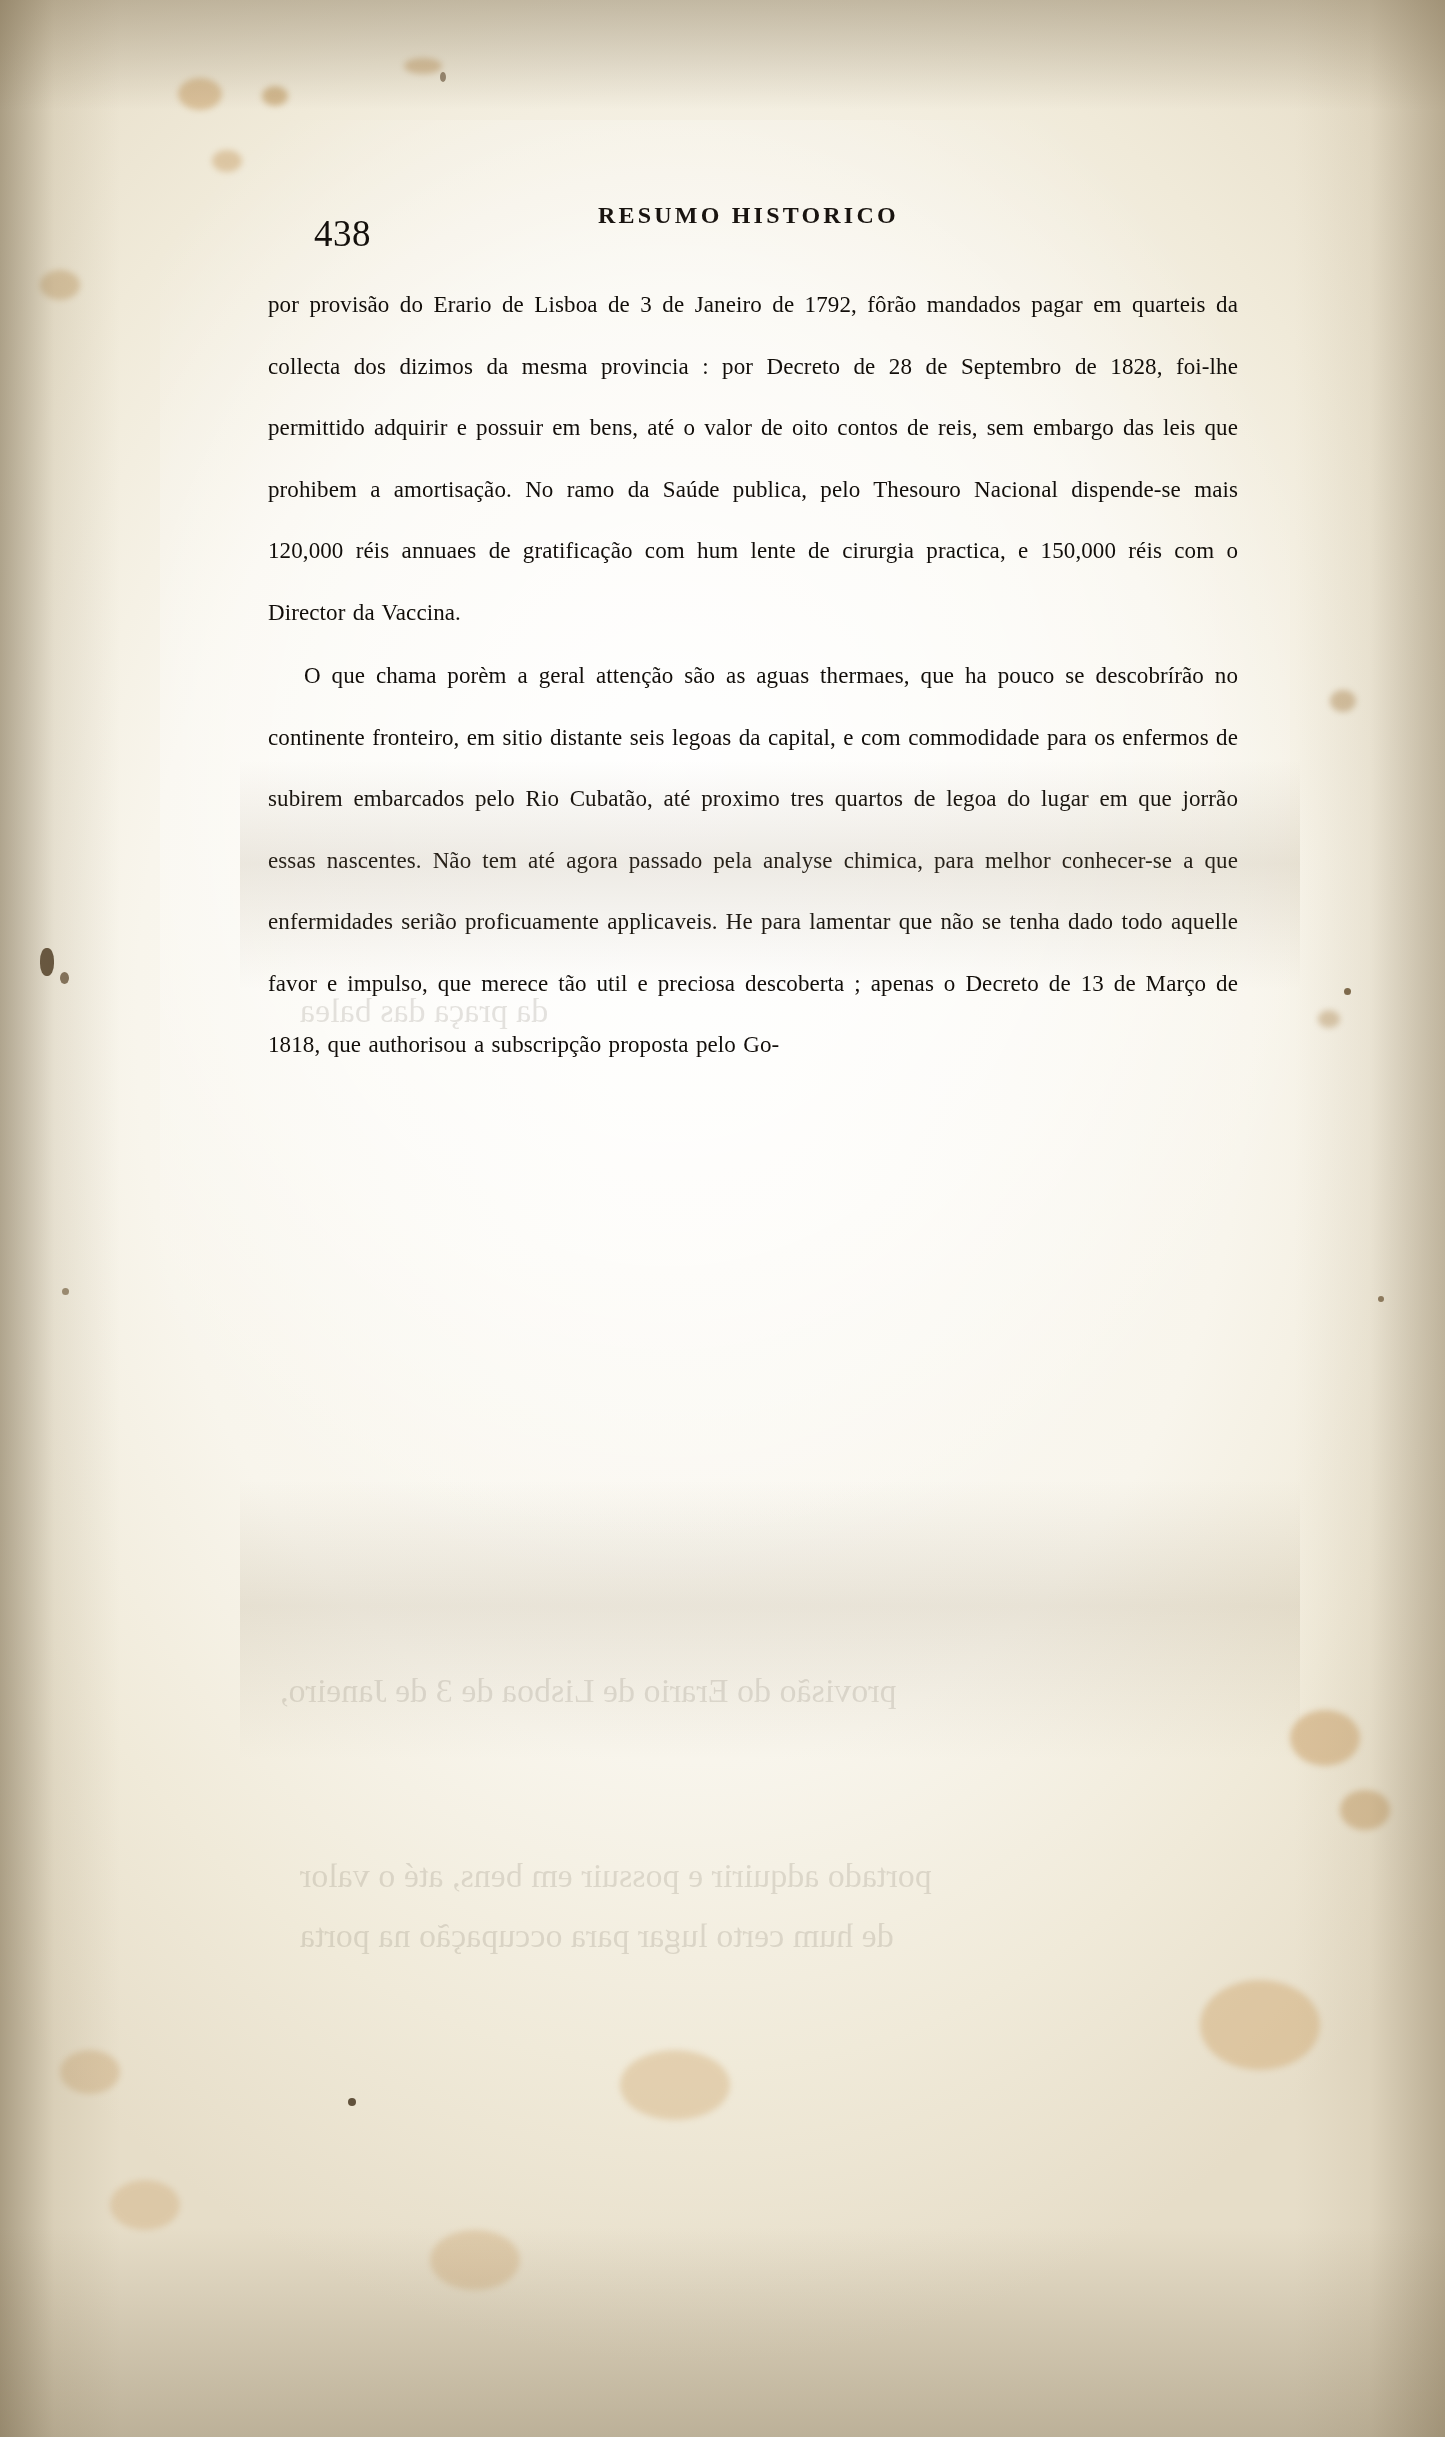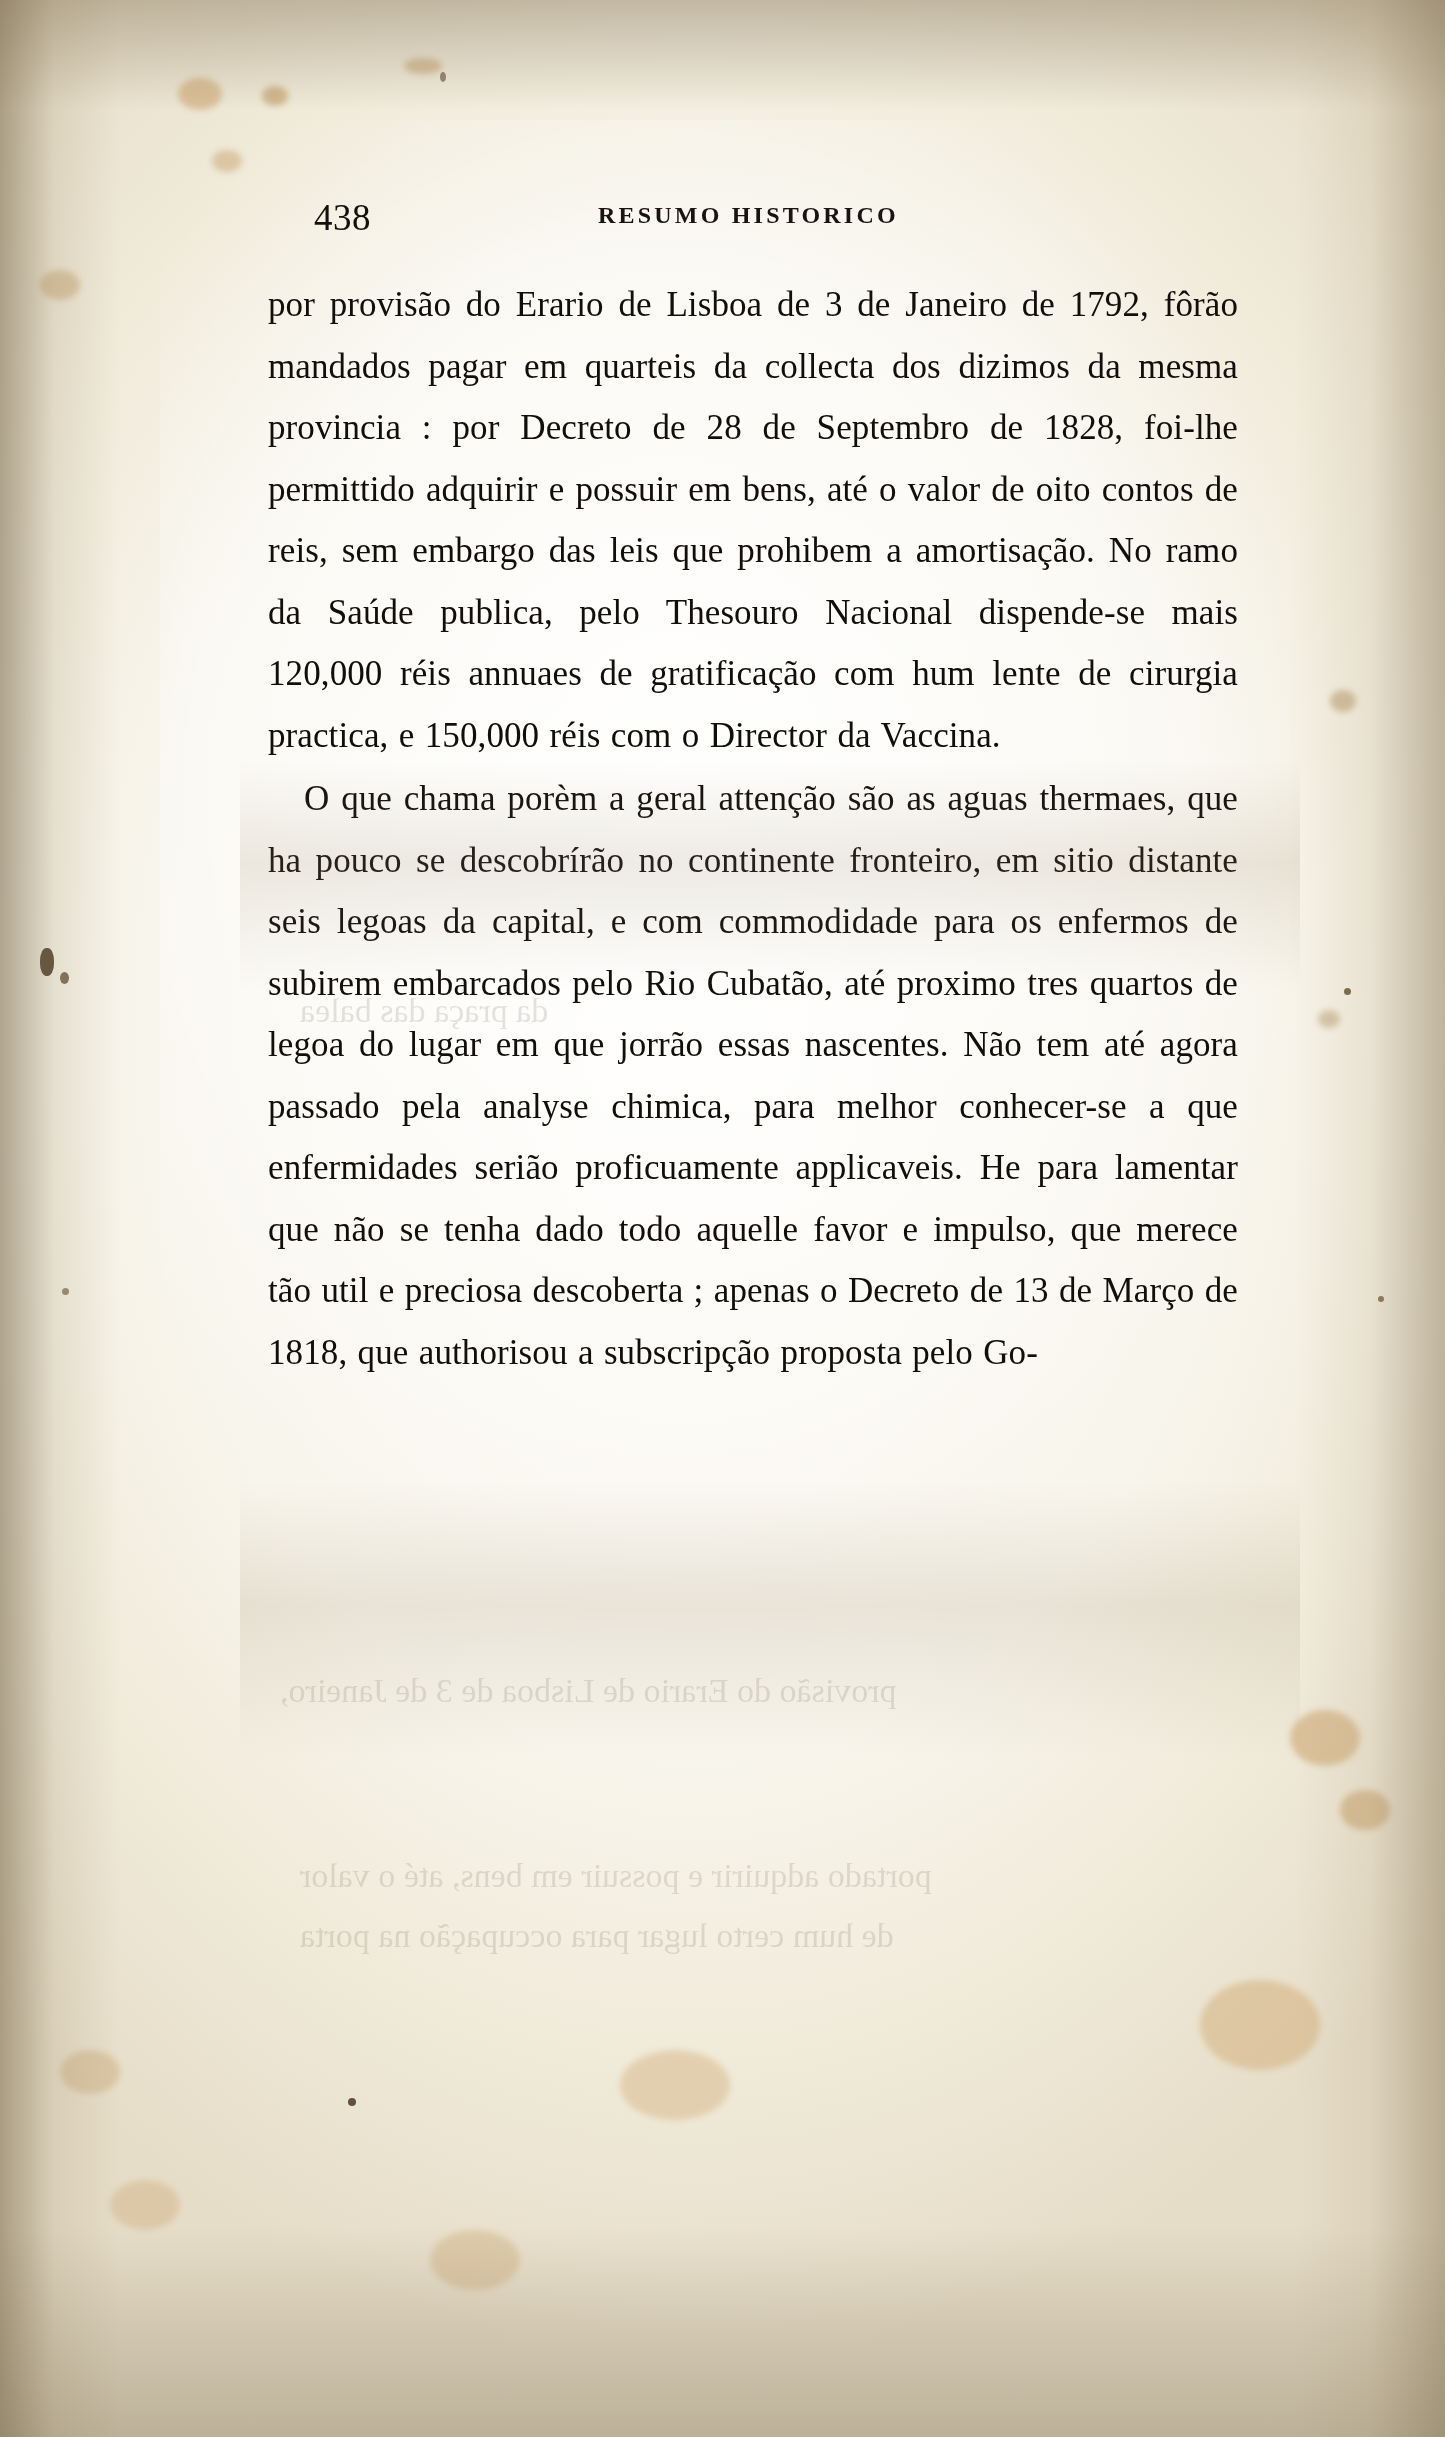--- a/index.html
+++ b/index.html
@@ -64,39 +64,39 @@
 
   
   .headline {
     position: relative;
     height: 56px;
     margin-bottom: 22px;
   }
   .folio {
     position: absolute;
     left: 46px;
-    top: 0;
+    top: 16px;
     font-size: 37px;
     letter-spacing: 0.5px;
     color: #14100c;
     text-align: center;
   }
   .running-head {
     position: absolute;
     left: 330px;
     top: 6px;
     font-size: 24px;
     letter-spacing: 3.2px;
     color: #191410;
     font-weight: 600;
   }
 
   p.body-par {
     margin: 0;
-    font-size: 35px;
+    font-size: 23px;
     line-height: 61.5px;
     text-align: justify;
     color: #120e0a;
     letter-spacing: 0.1px;
     word-spacing: 1.5px;
     -webkit-font-smoothing: antialiased;
   }
   p.par-2 {
     text-indent: 36px;
     margin-top: 2px;

